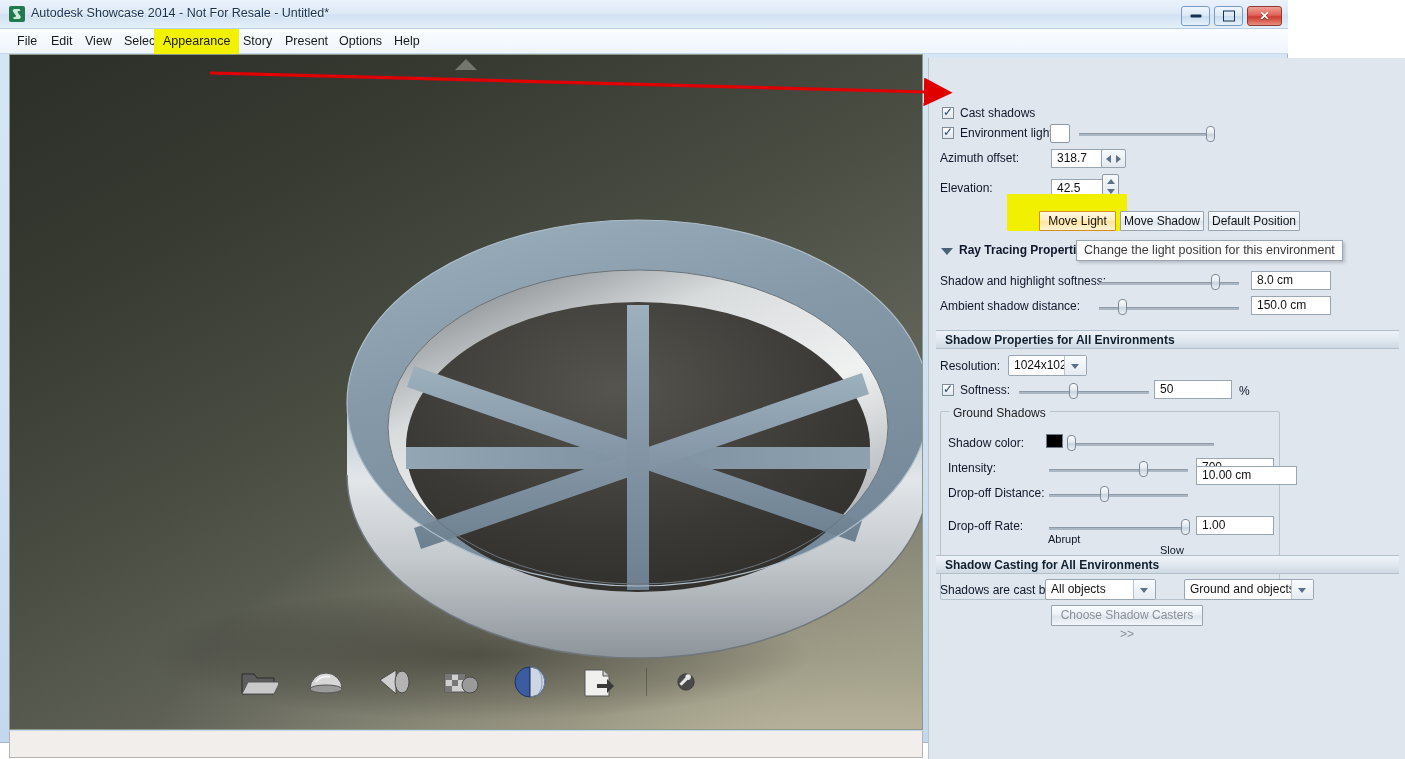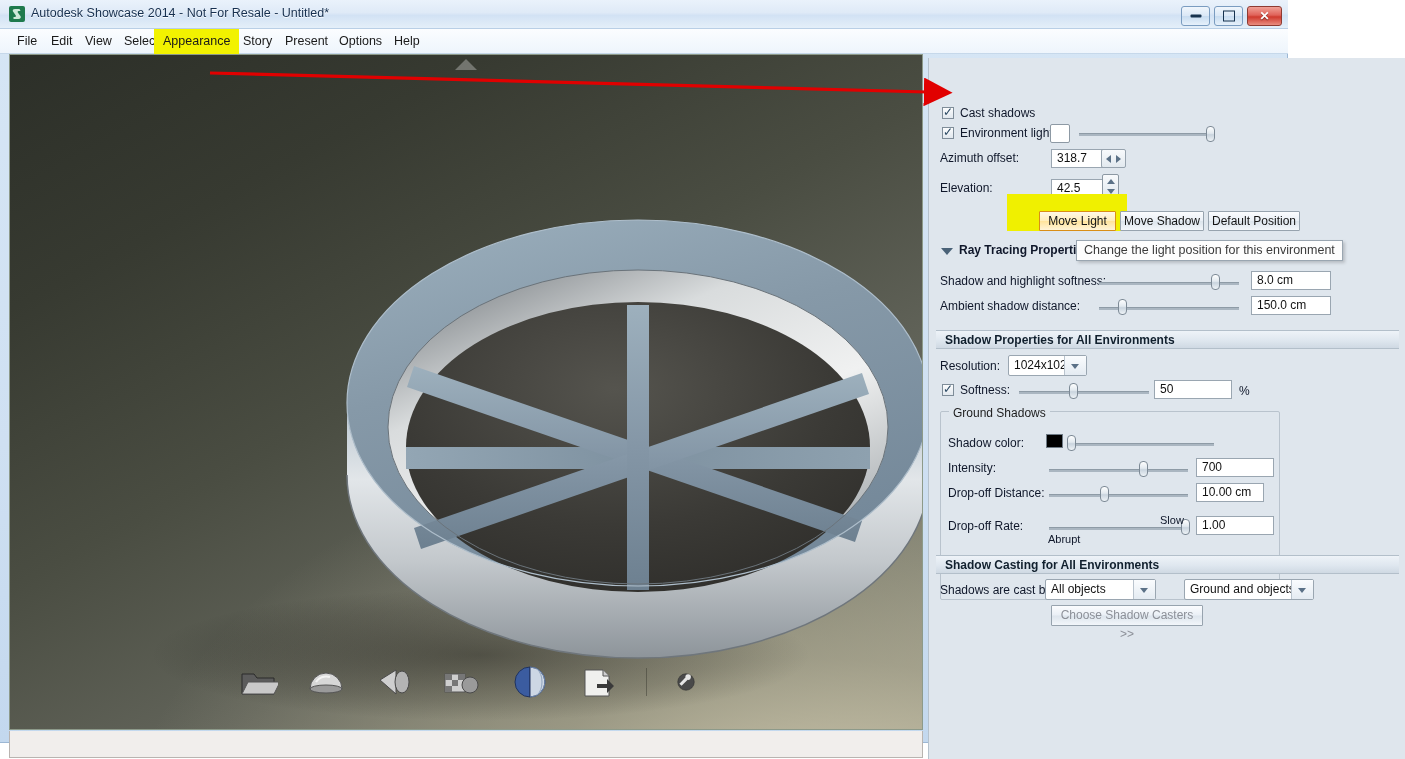--- a/index.html
+++ b/index.html
@@ -463,28 +463,28 @@
   <div class="thumb" style="left:138px;top:377px;"></div>
 
   <div class="lbl" style="left:19px;top:403px;">Intensity:</div>
   <div class="trk" style="left:120px;top:411px;width:139px;"></div>
   <div class="thumb" style="left:210px;top:403px;"></div>
   <div class="tbox" style="left:267px;top:400px;width:78px;">700</div>
 
   <div class="lbl" style="left:19px;top:428px;">Drop-off Distance:</div>
   <div class="trk" style="left:120px;top:436px;width:139px;"></div>
   <div class="thumb" style="left:171px;top:428px;"></div>
-  <div class="tbox" style="left:267px;top:425px;width:68px;">10.00 cm</div>
+  <div class="tbox" style="left:267px;top:408px;width:101px;">10.00 cm</div>
 
   <div class="lbl" style="left:19px;top:461px;">Drop-off Rate:</div>
   <div class="trk" style="left:120px;top:469px;width:139px;"></div>
   <div class="thumb" style="left:252px;top:461px;"></div>
   <div class="tbox" style="left:267px;top:458px;width:78px;">1.00</div>
   <div class="lbl" style="left:119px;top:475px;font-size:11px;">Abrupt</div>
-  <div class="lbl" style="left:231px;top:456px;font-size:11px;">Slow</div>
+  <div class="lbl" style="left:231px;top:486px;font-size:11px;">Slow</div>
 
   <div class="sec-head" style="top:497px;">Shadow Casting for All Environments</div>
 
   <div class="lbl" style="left:11px;top:525px;">Shadows are cast by:</div>
   <div class="combo" style="left:116px;top:521px;width:111px;">
     <span>All objects</span>
     <span class="arrowbox"></span>
   </div>
   <div class="lbl" style="left:234px;top:525px;margin-left:33px;">on:</div>
   <div class="combo" style="left:255px;top:521px;width:130px;">

